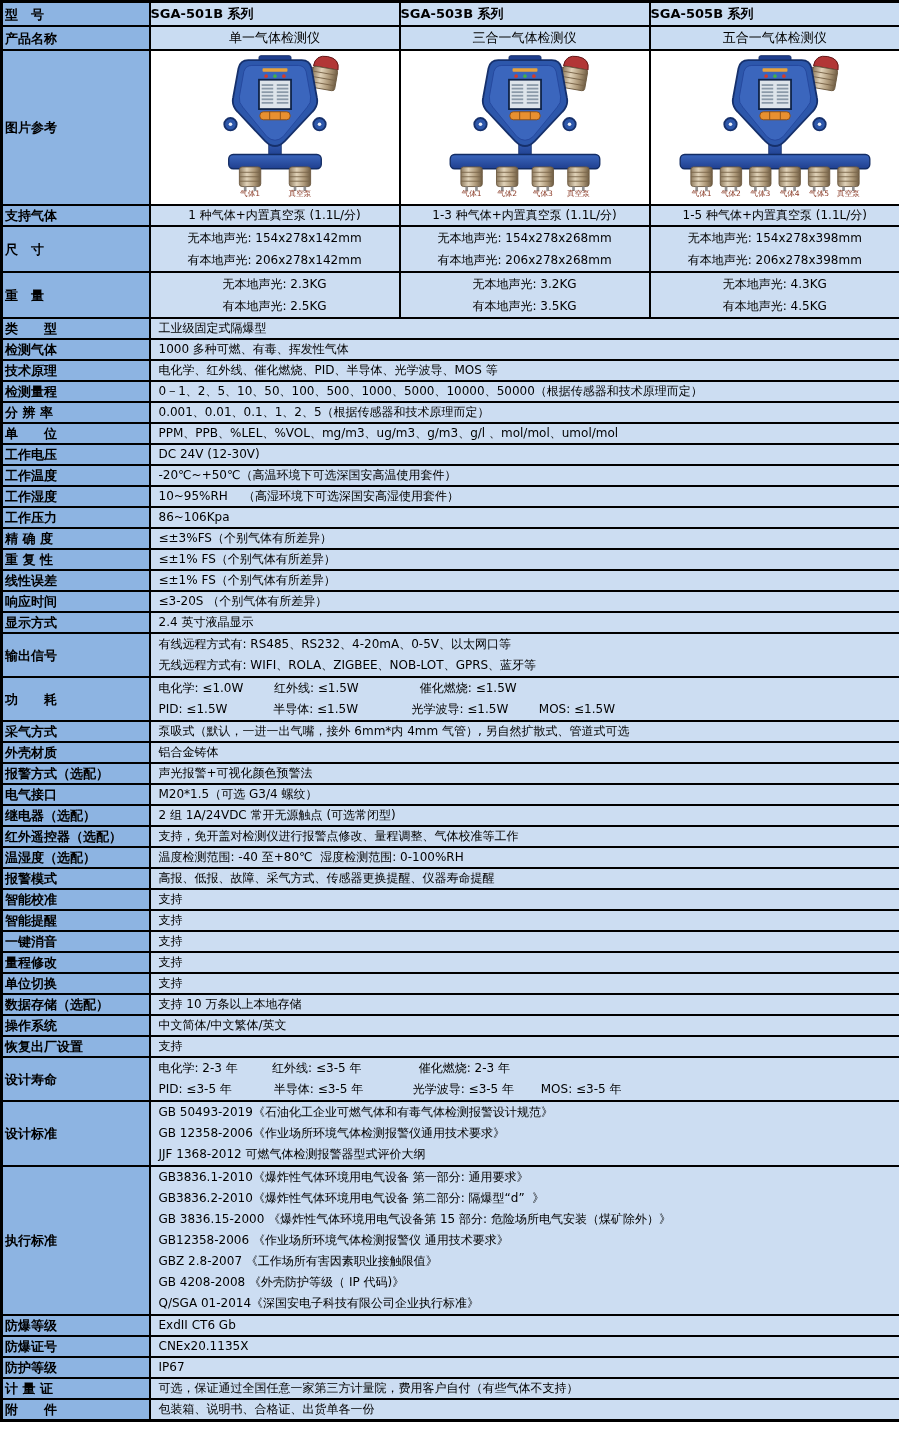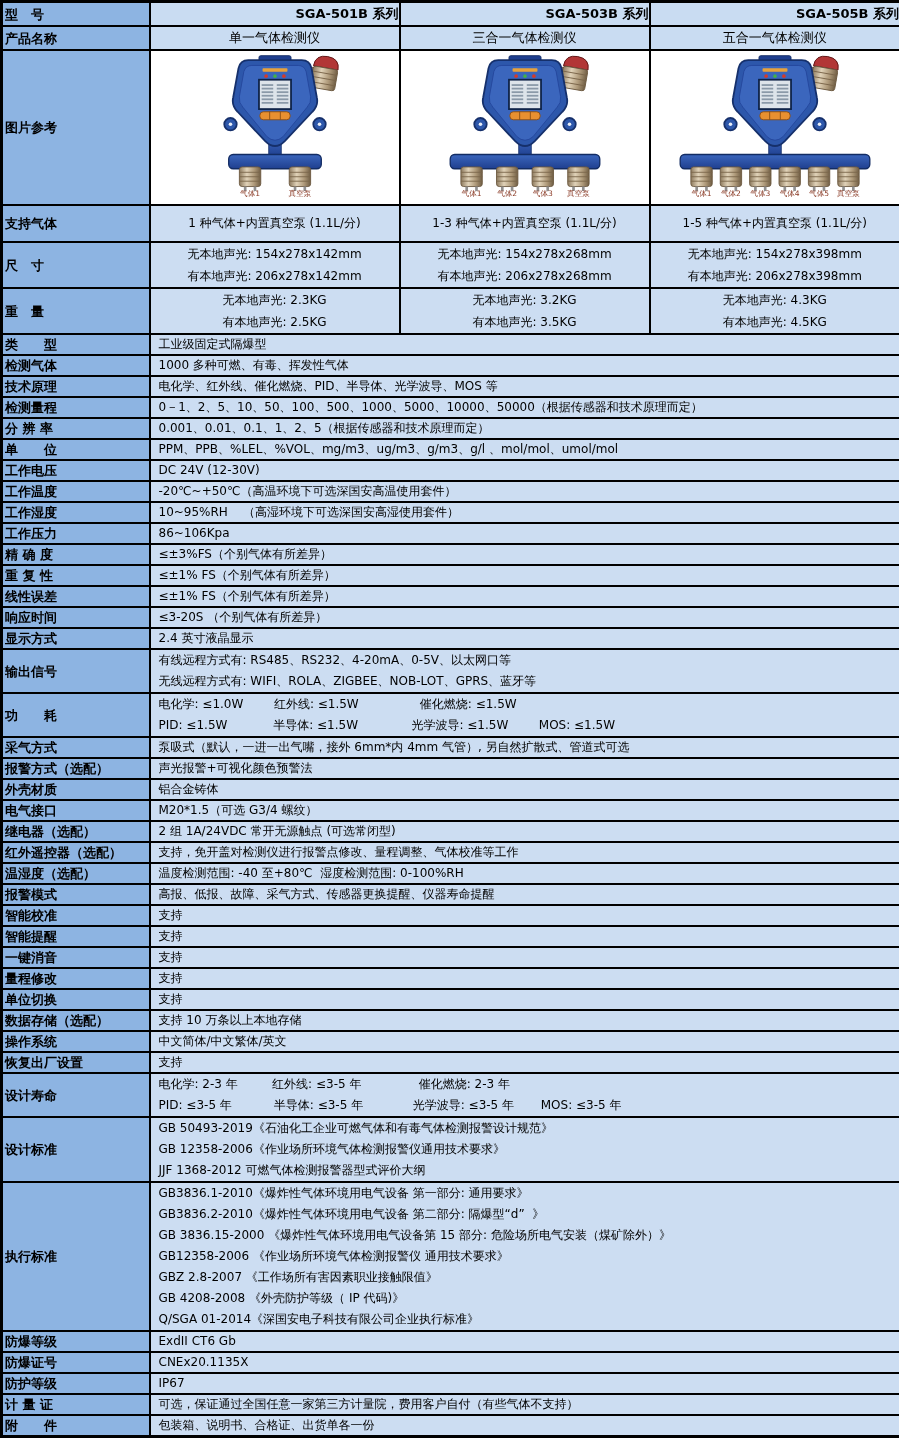--- a/index.html
+++ b/index.html
@@ -1,26 +1,26 @@
 <!DOCTYPE html>
 <html><head>
 <meta charset="utf-8">
 <style>
   * { box-sizing: border-box; }
   html,body { margin:0; padding:0; background:#ffffff; }
   body { width:899px; font-family:"DejaVu Sans","Liberation Sans",sans-serif; color:#000; }
   table { border-collapse:collapse; table-layout:fixed; width:899px; border:3px solid #000; }
   td { border:2px solid #000; font-size:12px; padding:0; vertical-align:middle; overflow:hidden; }
   td.lbl { background:#8DB4E2; font-weight:bold; font-size:13px; line-height:15px; padding:2px 2px; }
-  td.hdr { background:#C9DCF2; font-weight:bold; text-align:right; font-size:13px; padding:2px 0; }
+  td.hdr { background:#C9DCF2; font-weight:bold; text-align:left; font-size:13px; padding:2px 0; }
   td.prod { background:#C9DCF2; text-align:center; font-size:13px; padding:2px 0;font-family:Liberation Serif, serif; }
   td.val { background:#CCDDF2; }
   td.imgcell { background:#ffffff; text-align:center; vertical-align:middle; padding:2px 0; height:150px; }
   .line { line-height:19px; padding:0 8px; white-space:pre-wrap; text-align:left; }
-  td.center .line { text-align:center; padding:8px 2px; }
+  td.center .line { text-align:center; padding:0 2px; }
   td.pad2 .line { line-height:20px; padding:1px 2px; }
   td.multi .line { line-height:21px; }
   svg text { font-family:"DejaVu Sans","Liberation Sans",sans-serif; }
 </style>
 </head>
 <body>
 
 <table>
   <colgroup>
     <col style="width:148px">
@@ -475,29 +475,29 @@
           <div class="line">PID: ≤1.5W            半导体: ≤1.5W              光学波导: ≤1.5W        MOS: ≤1.5W</div>
         </td>
       </tr>
       <tr>
         <td class="lbl">采气方式</td>
         <td class="val" colspan="3">
           <div class="line">泵吸式（默认，一进一出气嘴，接外 6mm*内 4mm 气管）, 另自然扩散式、管道式可选</div>
         </td>
       </tr>
       <tr>
+        <td class="lbl">外壳材质</td>
+        <td class="val" colspan="3">
+          <div class="line">铝合金铸体</div>
+        </td>
+      </tr>
+      <tr>
         <td class="lbl">报警方式（选配）</td>
         <td class="val" colspan="3">
           <div class="line">声光报警+可视化颜色预警法</div>
-        </td>
-      </tr>
-      <tr>
-        <td class="lbl">外壳材质</td>
-        <td class="val" colspan="3">
-          <div class="line">铝合金铸体</div>
         </td>
       </tr>
       <tr>
         <td class="lbl">电气接口</td>
         <td class="val" colspan="3">
           <div class="line">M20*1.5（可选 G3/4 螺纹）</div>
         </td>
       </tr>
       <tr>
         <td class="lbl">继电器（选配）</td>

